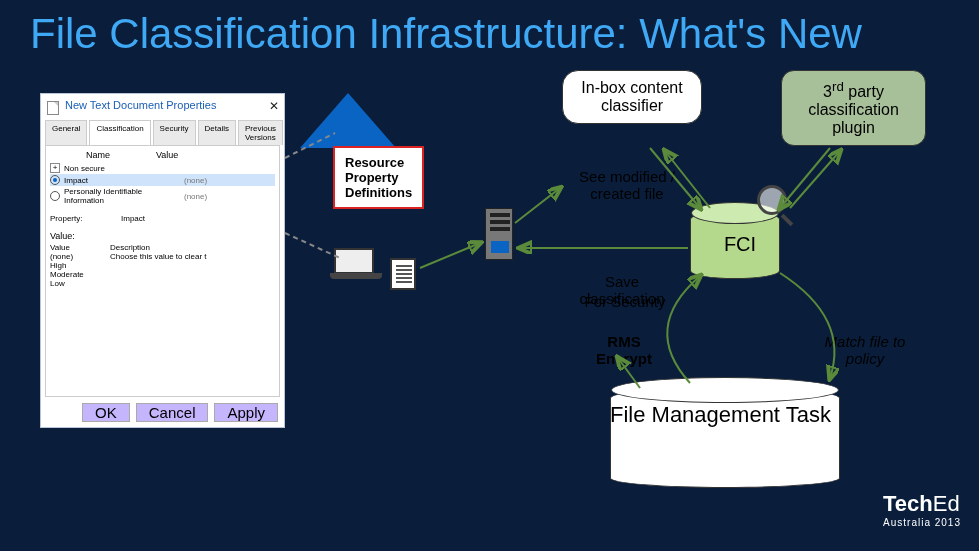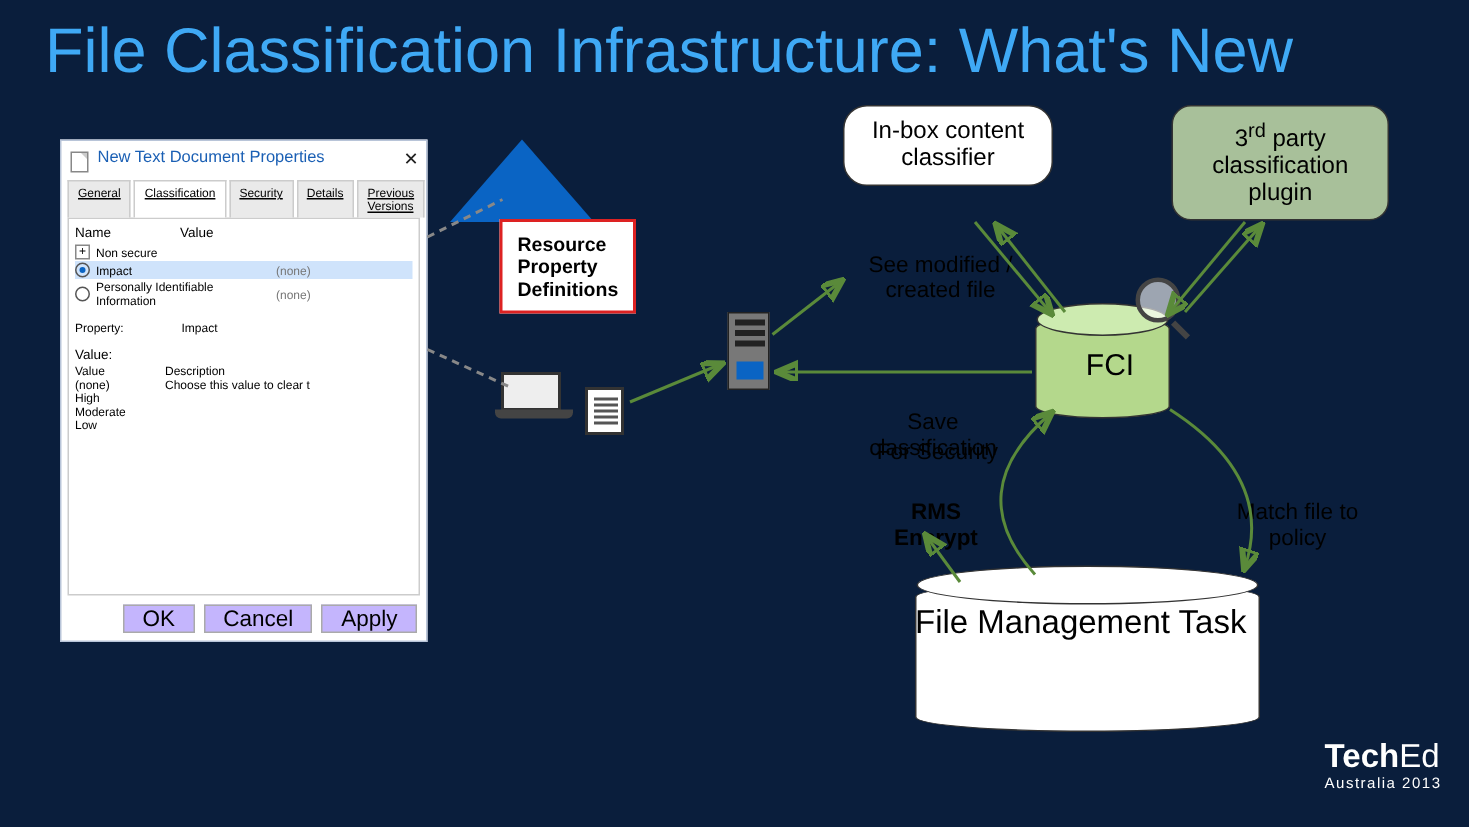--- a/index.html
+++ b/index.html
@@ -30,26 +30,26 @@
     color: #000;
     font-size: 9px;
   }
   .dialog-icon {
     position:absolute; left:6px; top:7px; width:12px; height:14px;
     background:#fff; border:1px solid #888;
   }
   .dialog-icon::before{content:""; position:absolute; top:0; right:0; border-top:4px solid #ccc; border-left:4px solid transparent;}
   .dialog-title { color:#1a5fb4; font-size:11px; padding:5px 5px 5px 24px; }
   .dialog-close { position:absolute; right:5px; top:5px; font-size:12px; color:#222;}
-  .tabs { display:flex; gap:2px; margin:4px 4px 0 4px; font-size:8px;text-decoration:underline;}
+  .tabs { display:flex; gap:2px; margin:4px 4px 0 4px; font-size:8px;}
   .tab { padding:3px 6px; background:#eaeaea; border:1px solid #ccc; border-bottom:none;}
   .tab.active { background:#fff; }
   .tab-body { border:1px solid #ccc; margin:0 4px; height:252px; padding:4px; background:#fff;}
   .tb-head { display:flex; font-size:9px; margin-bottom:2px;}
-  .tb-head span:first-child{ width:70px;}
+  .tb-head span:first-child{ width:70px;margin-left:36px;}
   .row { display:flex; align-items:center; font-size:8px; padding:1px 0;}
   .row .radio{ width:10px; height:10px; border:1px solid #555; border-radius:50%; margin-right:4px; position:relative;}
   .row .radio.sel::after{content:"";position:absolute;inset:2px;background:#0a64c4;border-radius:50%;}
   .row .plus{ width:10px; height:10px; border:1px solid #888; margin-right:4px; font-size:8px; line-height:8px; text-align:center;}
   .row .nm{ width:120px;}
   .row .val{ color:#777;}
   .sel-row{ background:#cfe3fb;}
   .section-lbl{ font-size:9px; margin-top:8px;}
   .section-sub{ display:flex; font-size:8px; margin-top:8px;}
   .section-sub span:first-child{ width:71px;}
@@ -74,21 +74,21 @@
   }
   .pill.inbox{ left:562px; top:12px; width:140px;}
   .pill.thirdparty{ left:781px; top:12px; width:145px; background:#a8c09a;border-radius:13px;}
 
   
   .lbl{ position:absolute; color:#000; background:transparent; font-size:15px; text-align:center;}
   .lbl-seemod{ left:557px; top:110px; width:140px;}
   .lbl-save{ left:567px; top:170px; width:110px;margin-top:45px;}
   .lbl-forsec{ left:570px; top:235px; width:110px;}
   .lbl-rms{ left:589px; top:275px; width:70px; font-weight:700;}
-  .lbl-match{ left:805px; top:275px; width:120px;}
+  .lbl-match{ left:805px; top:275px; width:120px;font-style:italic;}
 
   
   .fci-cyl{
     position:absolute; left:690px; top:153px; width:90px; height:68px;
     background:#b4d88c; border:1px solid #333; border-radius:50%/12%;
   }
   .fci-cyl::before{
     content:""; position:absolute; top:-10px; left:0; right:0; height:20px;
     background:#cdebb0; border:1px solid #333; border-radius:50%;
   }

